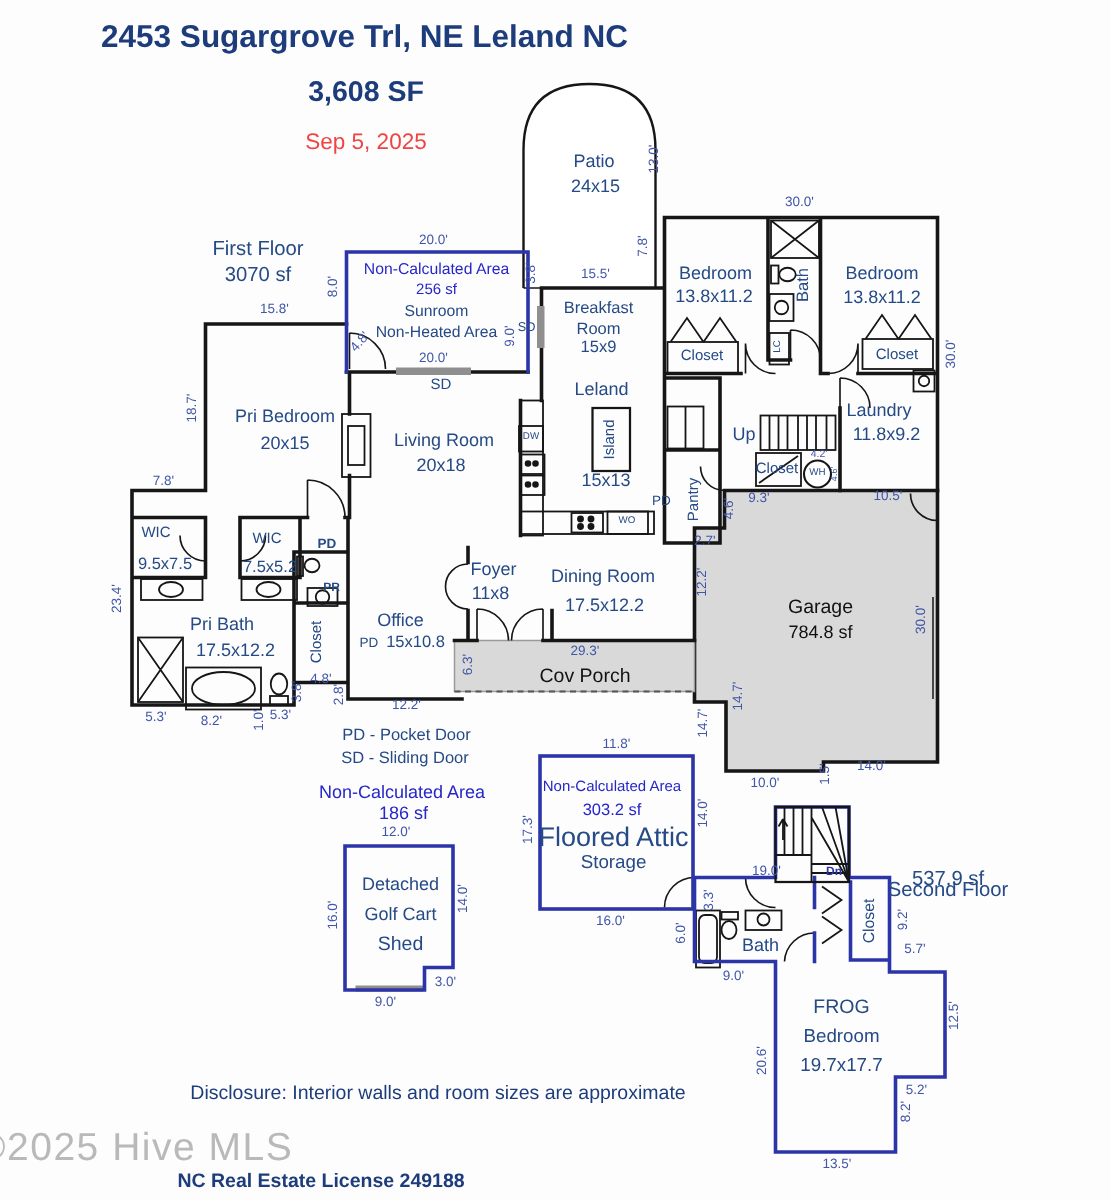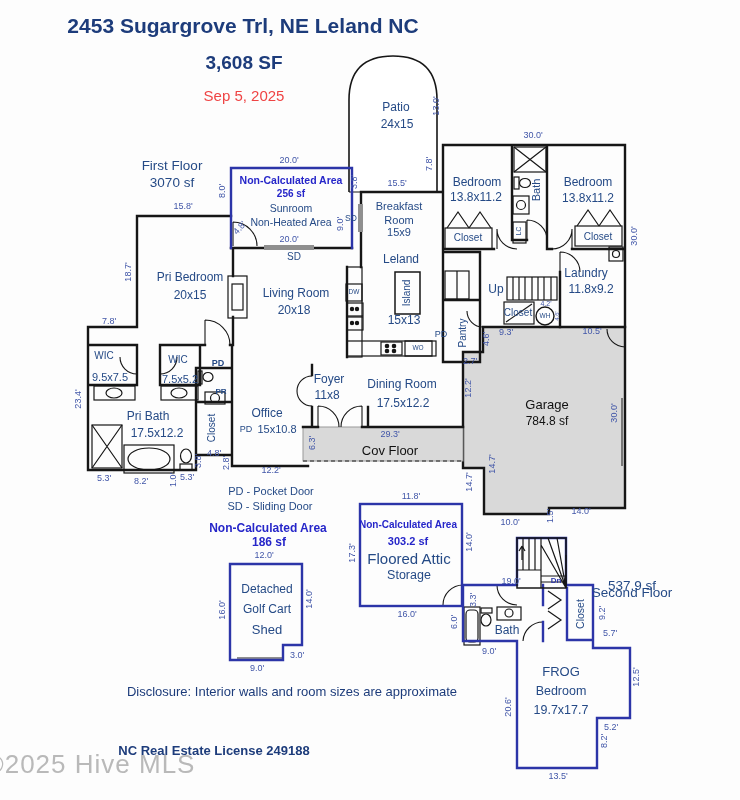--- a/index.html
+++ b/index.html
@@ -8,27 +8,27 @@
   #plan svg{position:absolute;left:0;top:0;}
   .lbl{position:absolute;transform:translate(-50%,-50%);white-space:nowrap;line-height:1;
        color:#254a86;font-family:"Liberation Sans",sans-serif;}
   .v{transform:translate(-50%,-50%) rotate(-90deg);}
   .room{font-size:12px;}
   .room2{font-size:11px;}
   .sm{font-size:10px;}
   .tiny{font-size:6.5px;}
   .dim{font-size:9px;color:#4156a8;}
   .b{font-weight:bold;}
-  .nc{color:#2626c9;font-weight:bold;}
+  .nc{color:#2626c9;font-weight:normal;}
   .u{}
   .title{font-size:21px;font-weight:bold;color:#1d3c7b;}
   .sqft{font-size:19px;font-weight:bold;color:#1d3c7b;}
   .date{font-size:15px;color:#ef4444;}
   .floor{font-size:13.5px;color:#254a86;}
-  .foot{font-size:13px;color:#1d3c7b;}
+  .foot{font-size:13px;color:#1d3c7b;margin-top:37px;}
   .wm{font-size:26px;color:#b9b9b9;letter-spacing:1px;}
 </style>
 </head>
 <body>
 
 <div id="plan">
 
 <svg width="740" height="800" viewBox="0 0 740 800">
 
   <g>
@@ -274,41 +274,41 @@
 <div class="lbl room" style="left:267px;top:413px">Office</div>
 <div class="lbl sm" style="left:246px;top:429px;font-size:9px">PD</div>
 <div class="lbl room2" style="left:277px;top:429px">15x10.8</div>
 <div class="lbl dim" style="left:271px;top:470px">12.2'</div>
 <div class="lbl room" style="left:329px;top:379px">Foyer</div>
 <div class="lbl room" style="left:327px;top:395px">11x8</div>
 <div class="lbl room" style="left:402px;top:384px">Dining Room</div>
 <div class="lbl room" style="left:403px;top:403px">17.5x12.2</div>
 
 <div class="lbl dim" style="left:390px;top:434px">29.3'</div>
-<div class="lbl" style="left:390px;top:450px;font-size:13px;color:#111">Cov Floor</div>
+<div class="lbl" style="left:390px;top:450px;font-size:13px;color:#111">Cov Porch</div>
 <div class="lbl dim v" style="left:312px;top:443px">6.3'</div>
 <div class="lbl dim v" style="left:469px;top:482px">14.7'</div>
 <div class="lbl dim v" style="left:492px;top:464px">14.7'</div>
 
 <div class="lbl" style="left:547px;top:404px;font-size:13px;color:#111">Garage</div>
 <div class="lbl" style="left:547px;top:421px;font-size:12px;color:#111">784.8 sf</div>
 <div class="lbl dim" style="left:470px;top:361px">2.7'</div>
 <div class="lbl dim v" style="left:468px;top:388px">12.2'</div>
 <div class="lbl dim v" style="left:614px;top:413px">30.0'</div>
 <div class="lbl dim" style="left:510px;top:522px">10.0'</div>
 <div class="lbl dim v" style="left:550px;top:516px">1.5'</div>
 <div class="lbl dim" style="left:581px;top:511px">14.0'</div>
 
 <div class="lbl" style="left:271px;top:491px;font-size:11px">PD - Pocket Door</div>
 <div class="lbl" style="left:270px;top:506px;font-size:11px">SD - Sliding Door</div>
 
 <div class="lbl dim" style="left:411px;top:496px">11.8'</div>
 <div class="lbl nc" style="left:408px;top:525px;font-size:10px">Non-Calculated Area</div>
 <div class="lbl nc" style="left:408px;top:541px;font-size:11px">303.2 sf</div>
-<div class="lbl" style="left:409px;top:558px;font-size:15px">Floored Attic</div>
+<div class="lbl" style="left:409px;top:558px;font-size:18px">Floored Attic</div>
 <div class="lbl" style="left:409px;top:575px;font-size:12.5px">Storage</div>
 <div class="lbl dim v" style="left:352px;top:553px">17.3'</div>
 <div class="lbl dim v" style="left:469px;top:542px">14.0'</div>
 <div class="lbl dim" style="left:407px;top:614px">16.0'</div>
 
 <div class="lbl nc" style="left:268px;top:528px;font-size:12px">Non-Calculated Area</div>
 <div class="lbl nc" style="left:269px;top:542px;font-size:12px">186 sf</div>
 <div class="lbl dim" style="left:264px;top:555px">12.0'</div>
 <div class="lbl room" style="left:267px;top:589px">Detached</div>
 <div class="lbl room" style="left:267px;top:609px">Golf Cart</div>

